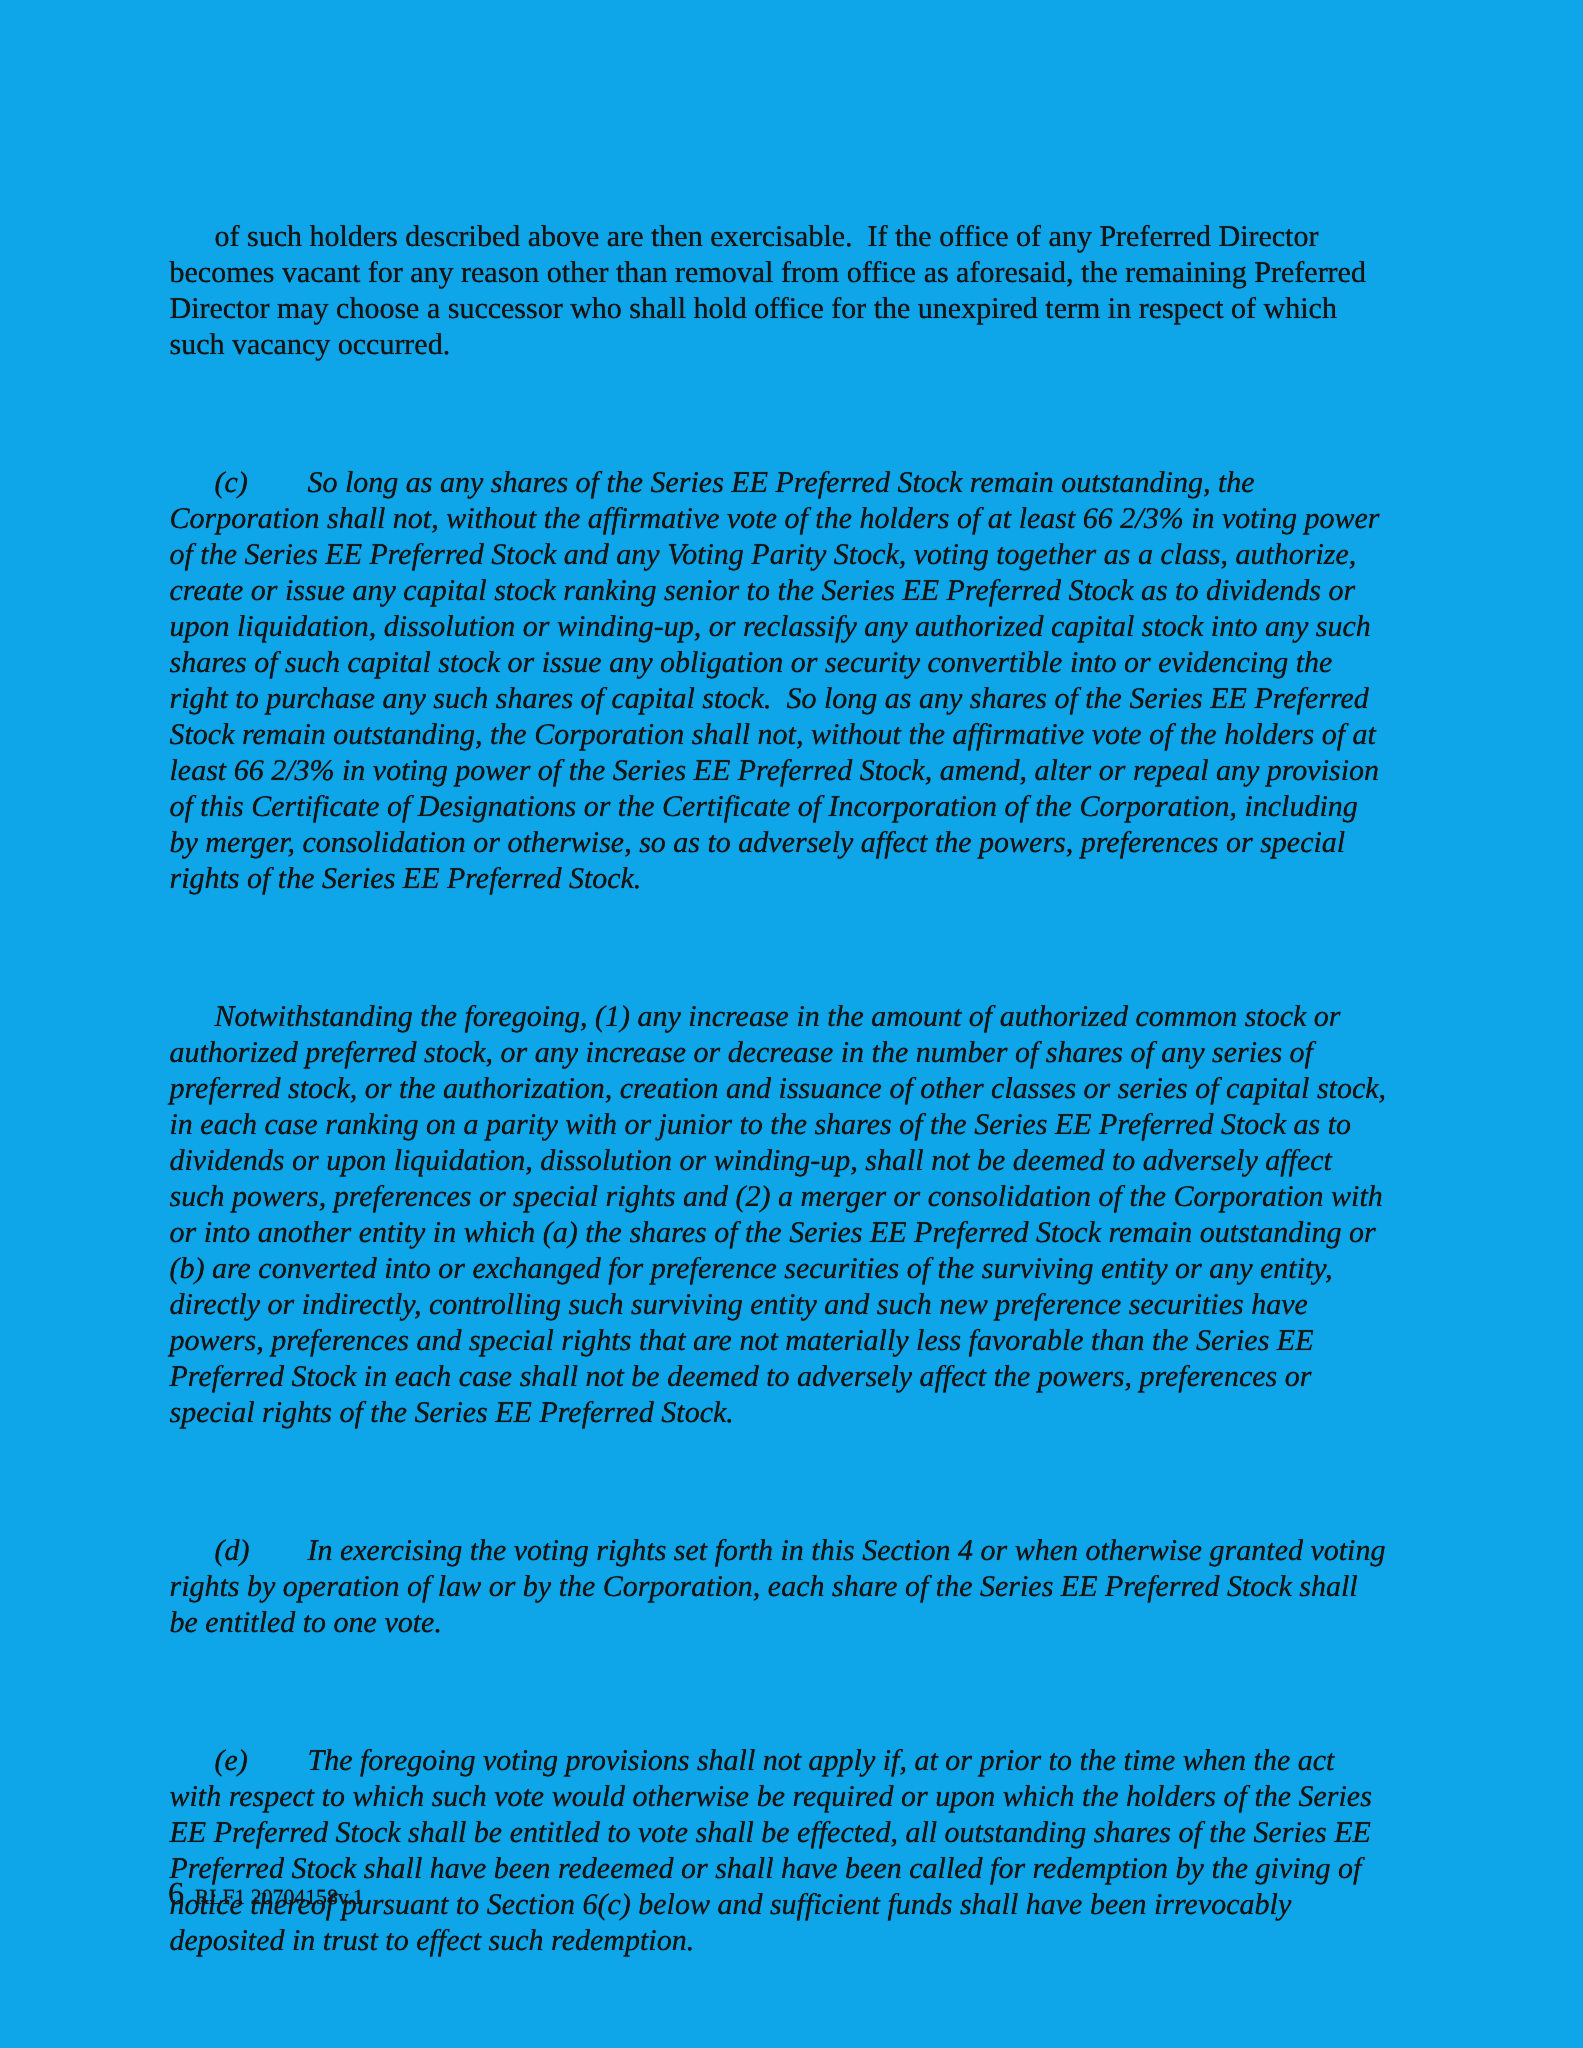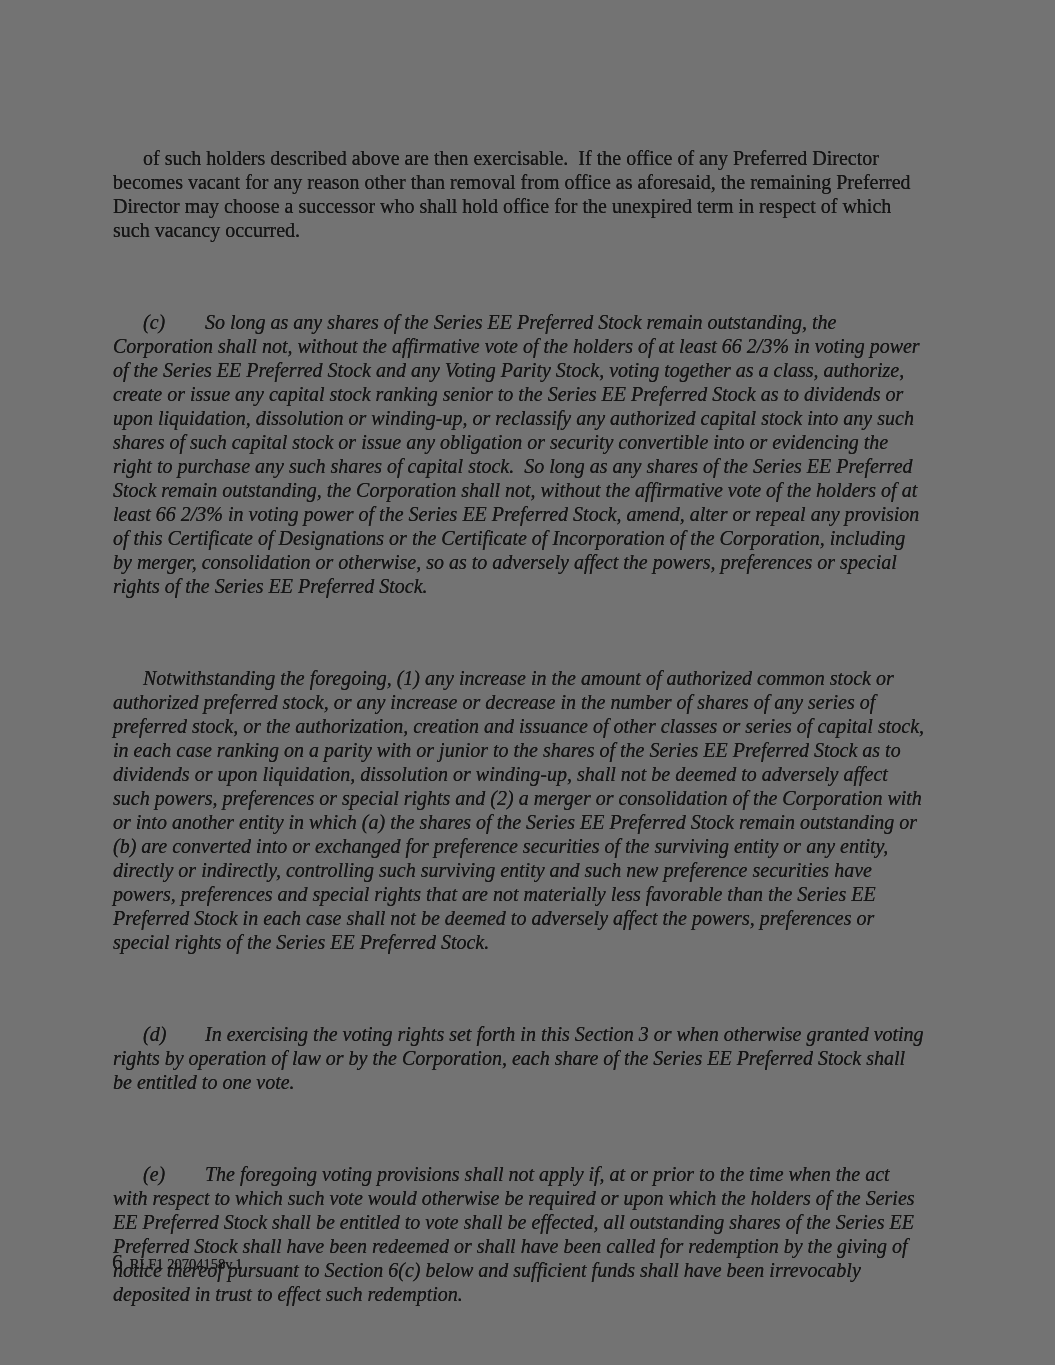--- a/index.html
+++ b/index.html
@@ -4,21 +4,21 @@
 <style>
   html, body {
     margin: 0;
     padding: 0;
     background: #ffffff;
   }
   .page {
     position: relative;
     width: 1055px;
     height: 1365px;
-    background: #737373;
+    background: #0ea5e9;
     overflow: hidden;
     font-family: "Liberation Serif", "DejaVu Serif", serif;
     color: #151515;
     text-shadow: 0 0 0.45px currentColor; 
   }
   .content {
     position: absolute;
     left: 113px;
     top: 122px;
     width: 813px;
@@ -69,21 +69,21 @@
 
     <p class="para indent">
       <span class="tab-label">(c)</span><span>So long as any shares of the Series EE Preferred Stock remain outstanding, the Corporation shall not, without the affirmative vote of the holders of at least 66 2/3% in voting power of the Series EE Preferred Stock and any Voting Parity Stock, voting together as a class, authorize, create or issue any capital stock ranking senior to the Series EE Preferred Stock as to dividends or upon liquidation, dissolution or winding-up, or reclassify any authorized capital stock into any such shares of such capital stock or issue any obligation or security convertible into or evidencing the right to purchase any such shares of capital stock.  So long as any shares of the Series EE Preferred Stock remain outstanding, the Corporation shall not, without the affirmative vote of the holders of at least 66 2/3% in voting power of the Series EE Preferred Stock, amend, alter or repeal any provision of this Certificate of Designations or the Certificate of Incorporation of the Corporation, including by merger, consolidation or otherwise, so as to adversely affect the powers, preferences or special rights of the Series EE Preferred Stock.</span>
     </p>
 
     <p class="para indent">
       <span>Notwithstanding the foregoing, (1) any increase in the amount of authorized common stock or authorized preferred stock, or any increase or decrease in the number of shares of any series of preferred stock, or the authorization, creation and issuance of other classes or series of capital stock, in each case ranking on a parity with or junior to the shares of the Series EE Preferred Stock as to dividends or upon liquidation, dissolution or winding-up, shall not be deemed to adversely affect such powers, preferences or special rights and (2) a merger or consolidation of the Corporation with or into another entity in which (a) the shares of the Series EE Preferred Stock remain outstanding or (b) are converted into or exchanged for preference securities of the surviving entity or any entity, directly or indirectly, controlling such surviving entity and such new preference securities have powers, preferences and special rights that are not materially less favorable than the Series EE Preferred Stock in each case shall not be deemed to adversely affect the powers, preferences or special rights of the Series EE Preferred Stock.</span>
     </p>
 
     <p class="para indent">
-      <span class="tab-label">(d)</span><span>In exercising the voting rights set forth in this Section 3 or when otherwise granted voting rights by operation of law or by the Corporation, each share of the Series EE Preferred Stock shall be entitled to one vote.</span>
+      <span class="tab-label">(d)</span><span>In exercising the voting rights set forth in this Section 4 or when otherwise granted voting rights by operation of law or by the Corporation, each share of the Series EE Preferred Stock shall be entitled to one vote.</span>
     </p>
 
     <p class="para indent">
       <span class="tab-label">(e)</span><span>The foregoing voting provisions shall not apply if, at or prior to the time when the act with respect to which such vote would otherwise be required or upon which the holders of the Series EE Preferred Stock shall be entitled to vote shall be effected, all outstanding shares of the Series EE Preferred Stock shall have been redeemed or shall have been called for redemption by the giving of notice thereof pursuant to Section 6(c) below and sufficient funds shall have been irrevocably deposited in trust to effect such redemption.</span>
     </p>
 
     <p class="para indent section-heading">
       
     </p>
 

